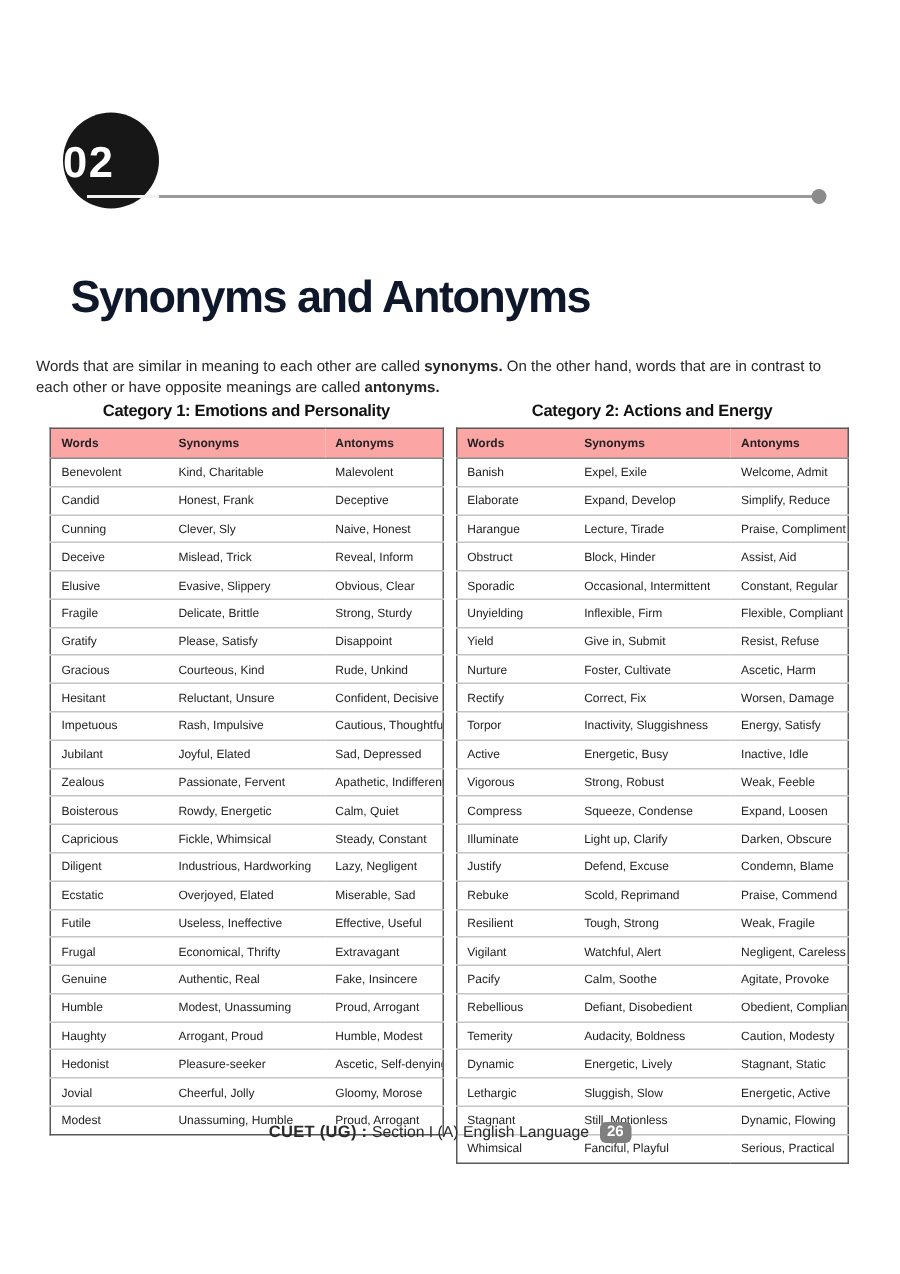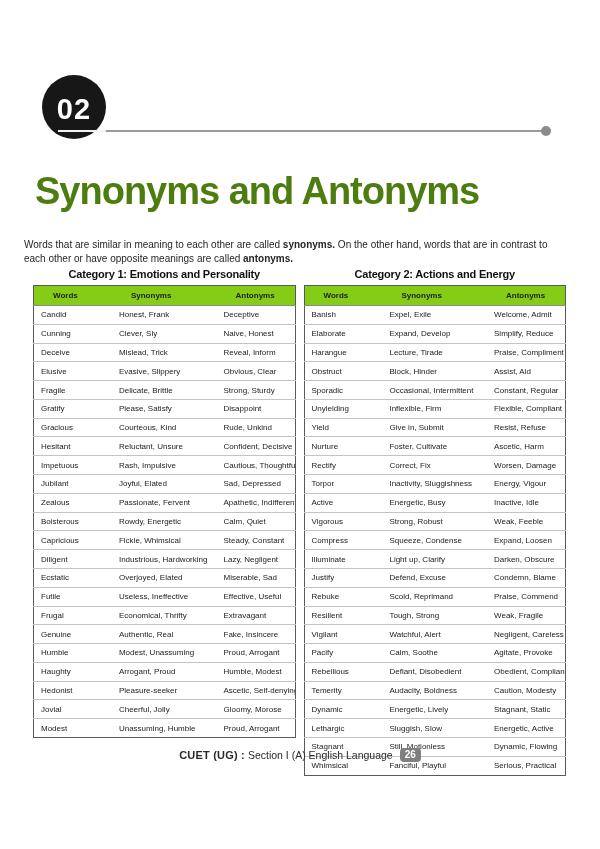--- a/index.html
+++ b/index.html
@@ -11,21 +11,21 @@
     color: #1c1c1c;
     position: relative;
     overflow: hidden;
   }
 
   
   .chapter-badge {
     position: absolute; left: 42px; top: 75px;
     width: 64px; height: 64px;
     background: #171717; border-radius: 50%;
-    display: flex; align-items: center; justify-content: center;
+    display: flex; align-items: center; 
     z-index: 2;
   }
   .chapter-badge span {
     color: #ffffff; font-size: 29px; font-weight: 800; letter-spacing: 1px;
     transform: translateY(2px);
   }
   .rule-line {
     position: absolute; left: 104px; top: 130px;
     width: 438px; height: 2px; background: #9a9a9a; z-index: 1;
   }
@@ -34,23 +34,23 @@
     width: 48px; height: 2px; background: #f2f2f2; z-index: 3;
   }
   .rule-dot {
     position: absolute; left: 541px; top: 126px;
     width: 10px; height: 10px; border-radius: 50%;
     background: #8b8b8b; z-index: 1;
   }
 
   
   h1.page-title {
-    position: absolute; left: 35px; top: 170px; margin: 0;
-    font-size: 38px; font-weight: 800; letter-spacing: -1px;
-    color: #4d7c0f; white-space: nowrap;
+    position: absolute; left: 35px; top: 170px; margin: 12px;
+    font-size: 30px; font-weight: 800; letter-spacing: -1px;
+    color: #0f172a; white-space: nowrap;
   }
   .intro {
     position: absolute; left: 24px; top: 238px; width: 530px; margin: 0;
     font-size: 10px; line-height: 13.5px; color: #262626;
   }
   .intro b { font-weight: 700; }
 
   
   .tables-wrap {
     position: absolute; left: 33px; top: 268px;
@@ -62,23 +62,23 @@
     font-size: 11px; font-weight: 700; color: #111111;
     letter-spacing: -0.2px;
   }
   table.vocab-table {
     width: 100%; border-collapse: collapse;
     border: 1px solid #595959;
     font-size: 8px; color: #222222;
     table-layout: fixed;
   }
   table.vocab-table th {
-    background: #84cc16;
+    background: #fca5a5;
     text-align: left; font-weight: 700;
-    padding: 5px 0 5px 19px;
+    padding: 5px 0 5px 7px;
     border-bottom: 1px solid #8a8a8a;
     font-size: 8px;
   }
   table.vocab-table td {
     padding: 4.4px 0 4.4px 7px;
     border-top: 1px solid #c4c4c4;
     white-space: nowrap; overflow: hidden;
   }
   table.vocab-table tr > *:nth-child(1) { width: 30%; }
   table.vocab-table tr > *:nth-child(2) { width: 40%; }
@@ -119,20 +119,25 @@
     <table class="vocab-table">
         <thead>
           <tr>
             <th>Words</th>
             <th>Synonyms</th>
             <th>Antonyms</th>
           </tr>
         </thead>
         <tbody>
           <tr>
+            <td>Benevolent</td>
+            <td>Kind, Charitable</td>
+            <td>Malevolent</td>
+          </tr>
+          <tr>
             <td>Candid</td>
             <td>Honest, Frank</td>
             <td>Deceptive</td>
           </tr>
           <tr>
             <td>Cunning</td>
             <td>Clever, Sly</td>
             <td>Naive, Honest</td>
           </tr>
           <tr>
@@ -295,21 +300,21 @@
             <td>Ascetic, Harm</td>
           </tr>
           <tr>
             <td>Rectify</td>
             <td>Correct, Fix</td>
             <td>Worsen, Damage</td>
           </tr>
           <tr>
             <td>Torpor</td>
             <td>Inactivity, Sluggishness</td>
-            <td>Energy, Vigour</td>
+            <td>Energy, Satisfy</td>
           </tr>
           <tr>
             <td>Active</td>
             <td>Energetic, Busy</td>
             <td>Inactive, Idle</td>
           </tr>
           <tr>
             <td>Vigorous</td>
             <td>Strong, Robust</td>
             <td>Weak, Feeble</td>

